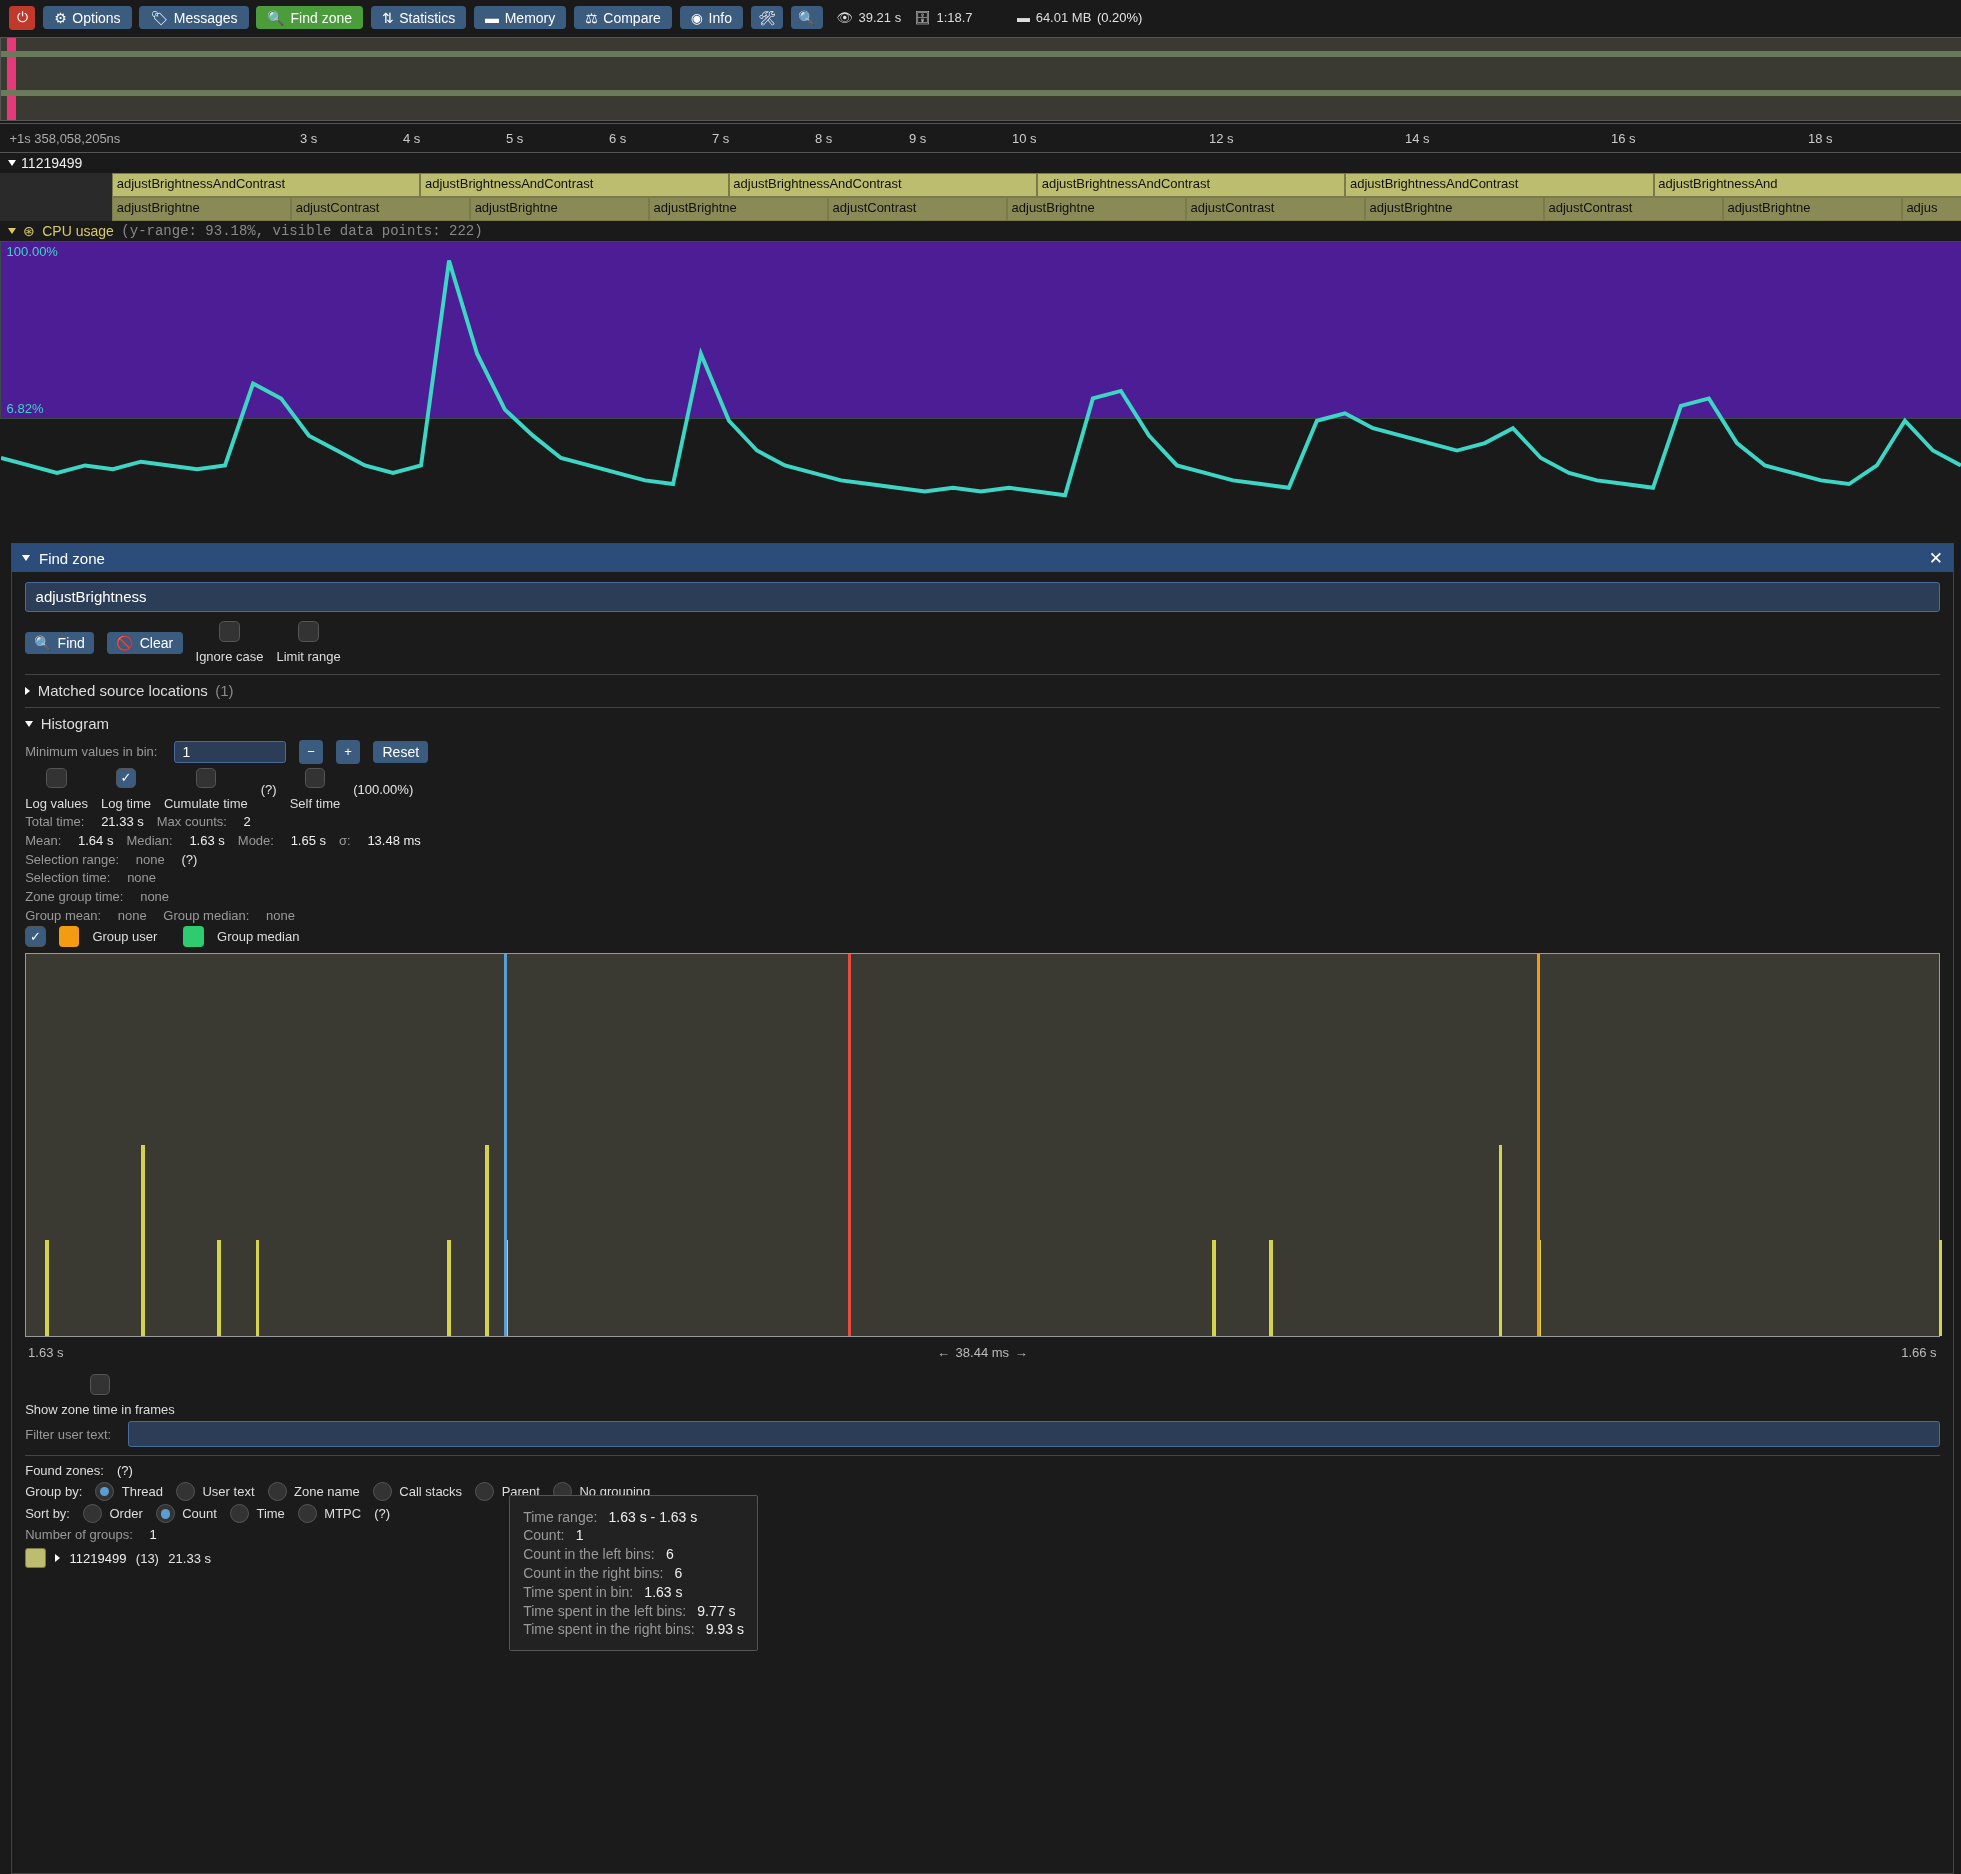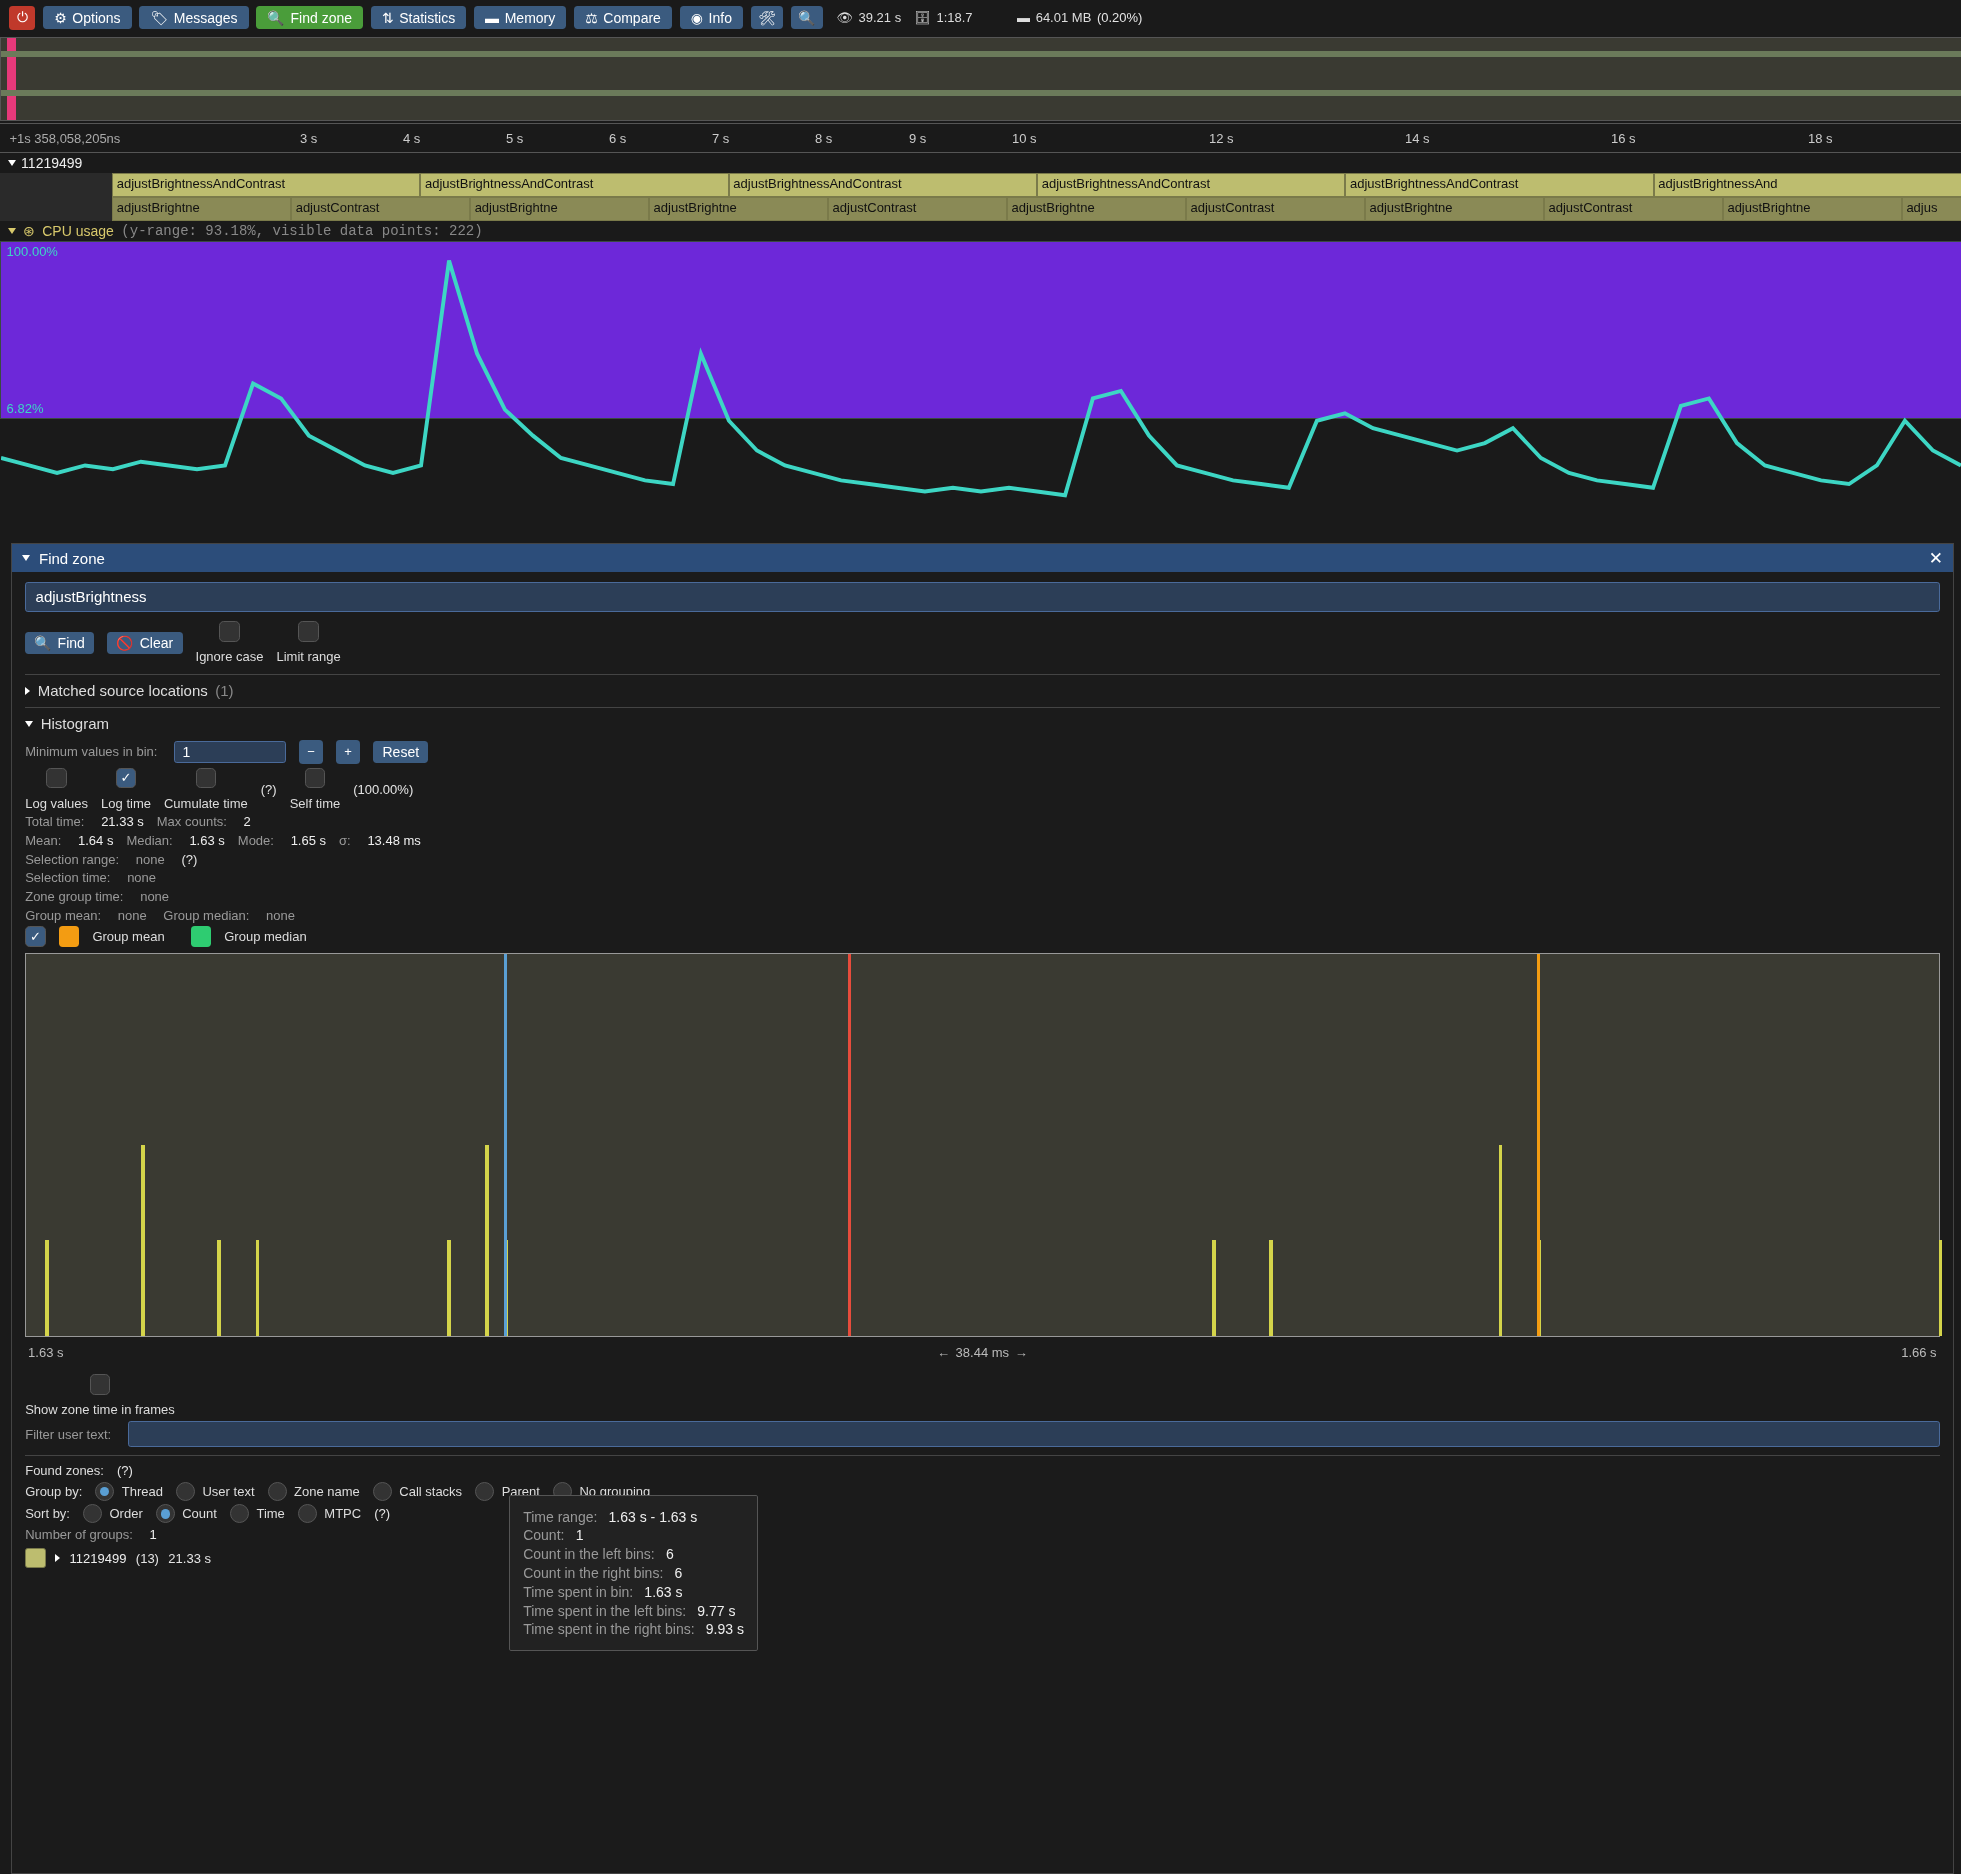--- a/index.html
+++ b/index.html
@@ -33,21 +33,21 @@
 
 .zones { background:#1a1a1a; }
 .zone-row { display:flex; height:24px; }
 .zone-row .gap { width:112px; background:#2a2a2a; }
 .zone { flex:1; border:0.9px solid #7a7a4a; background:#bdbd6f; color:#111; font-size:13px; padding:1.9px 3.7px; white-space:nowrap; overflow:hidden; }
 .zone.gh { background:#8a8a56; }
 
 
 .cpu-hdr { display:flex; align-items:center; gap:7.5px; padding:1.9px 7.5px; color:#d8c96c; font-size:14px; }
 .cpu-hdr .dim { color:#888;font-family:Liberation Mono, monospace; }
-.cpu-chart { height:178px; background:#6d28d9; border:0.9px solid #3a4a42; position:relative; }
+.cpu-chart { height:178px; background:#4c1d95; border:0.9px solid #3a4a42; position:relative; }
 .cpu-chart .top-lbl { position:absolute; left:5.6px; top:1.9px; color:#3dd6c4; font-size:13px; }
 .cpu-chart .bot-lbl { position:absolute; left:5.6px; bottom:1.9px; color:#3dd6c4; font-size:13px; }
 .cpu-chart svg { position:absolute; inset:0; }
 
 
 .find-win { position:absolute; left:11.2px; top:543px; right:7.5px; bottom:0; background:#1b1b1b; border:0.9px solid #444; display:flex; flex-direction:column; }
 .find-win .titlebar { background:#2c4d7a; color:#fff; display:flex; align-items:center; padding:3.7px 9.4px; font-size:15px; justify-content:space-between; }
 .find-win .titlebar .left { display:flex; align-items:center; gap:9.4px; }
 .find-win .body { padding:9.4px 13px; overflow:hidden; flex:1; position:relative; }
 
@@ -317,21 +317,21 @@
       <span class="lbl">Group mean:</span>
         <span class="lbl">none</span>
       <span class="lbl">Group median:</span>
         <span class="lbl">none</span>
     </div>
     <div class="row tight">
       <label class="chk">
           <span class="box on"></span>
         </label>
       <span class="swatch" style="background:#f39c12"></span>
-      <span>Group mean</span>
+      <span>Group user</span>
       <span class="swatch" style="background:#2ecc71;margin-left:13px"></span>
       <span>Group median</span>
     </div>
 
     
     <div class="hist" id="hist">
       <div class="axis">
         <span>1.63 s</span>
         <span>1.66 s</span>
       </div>

